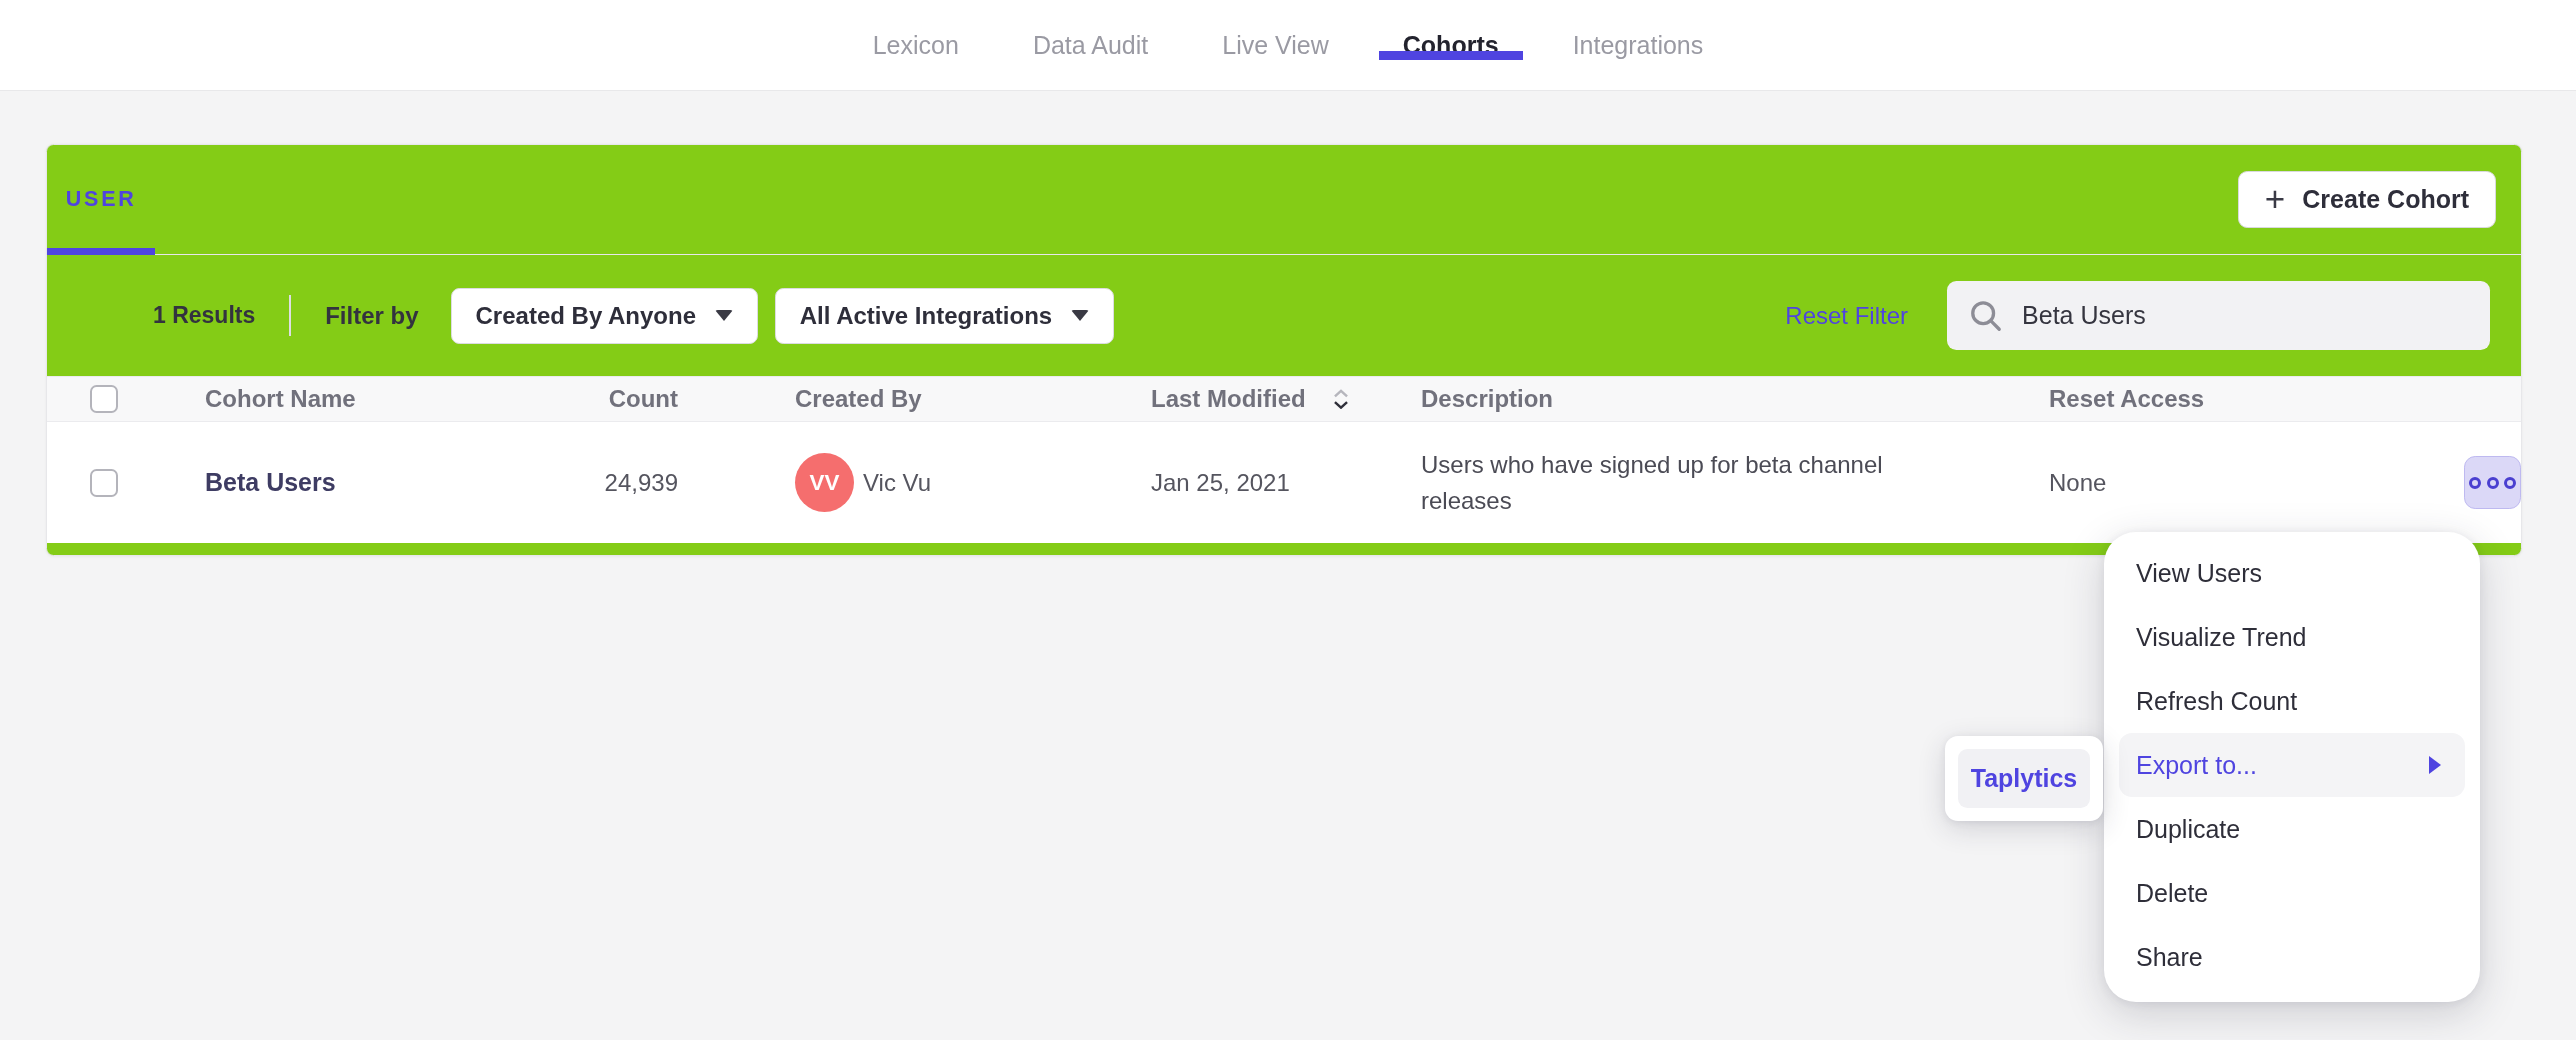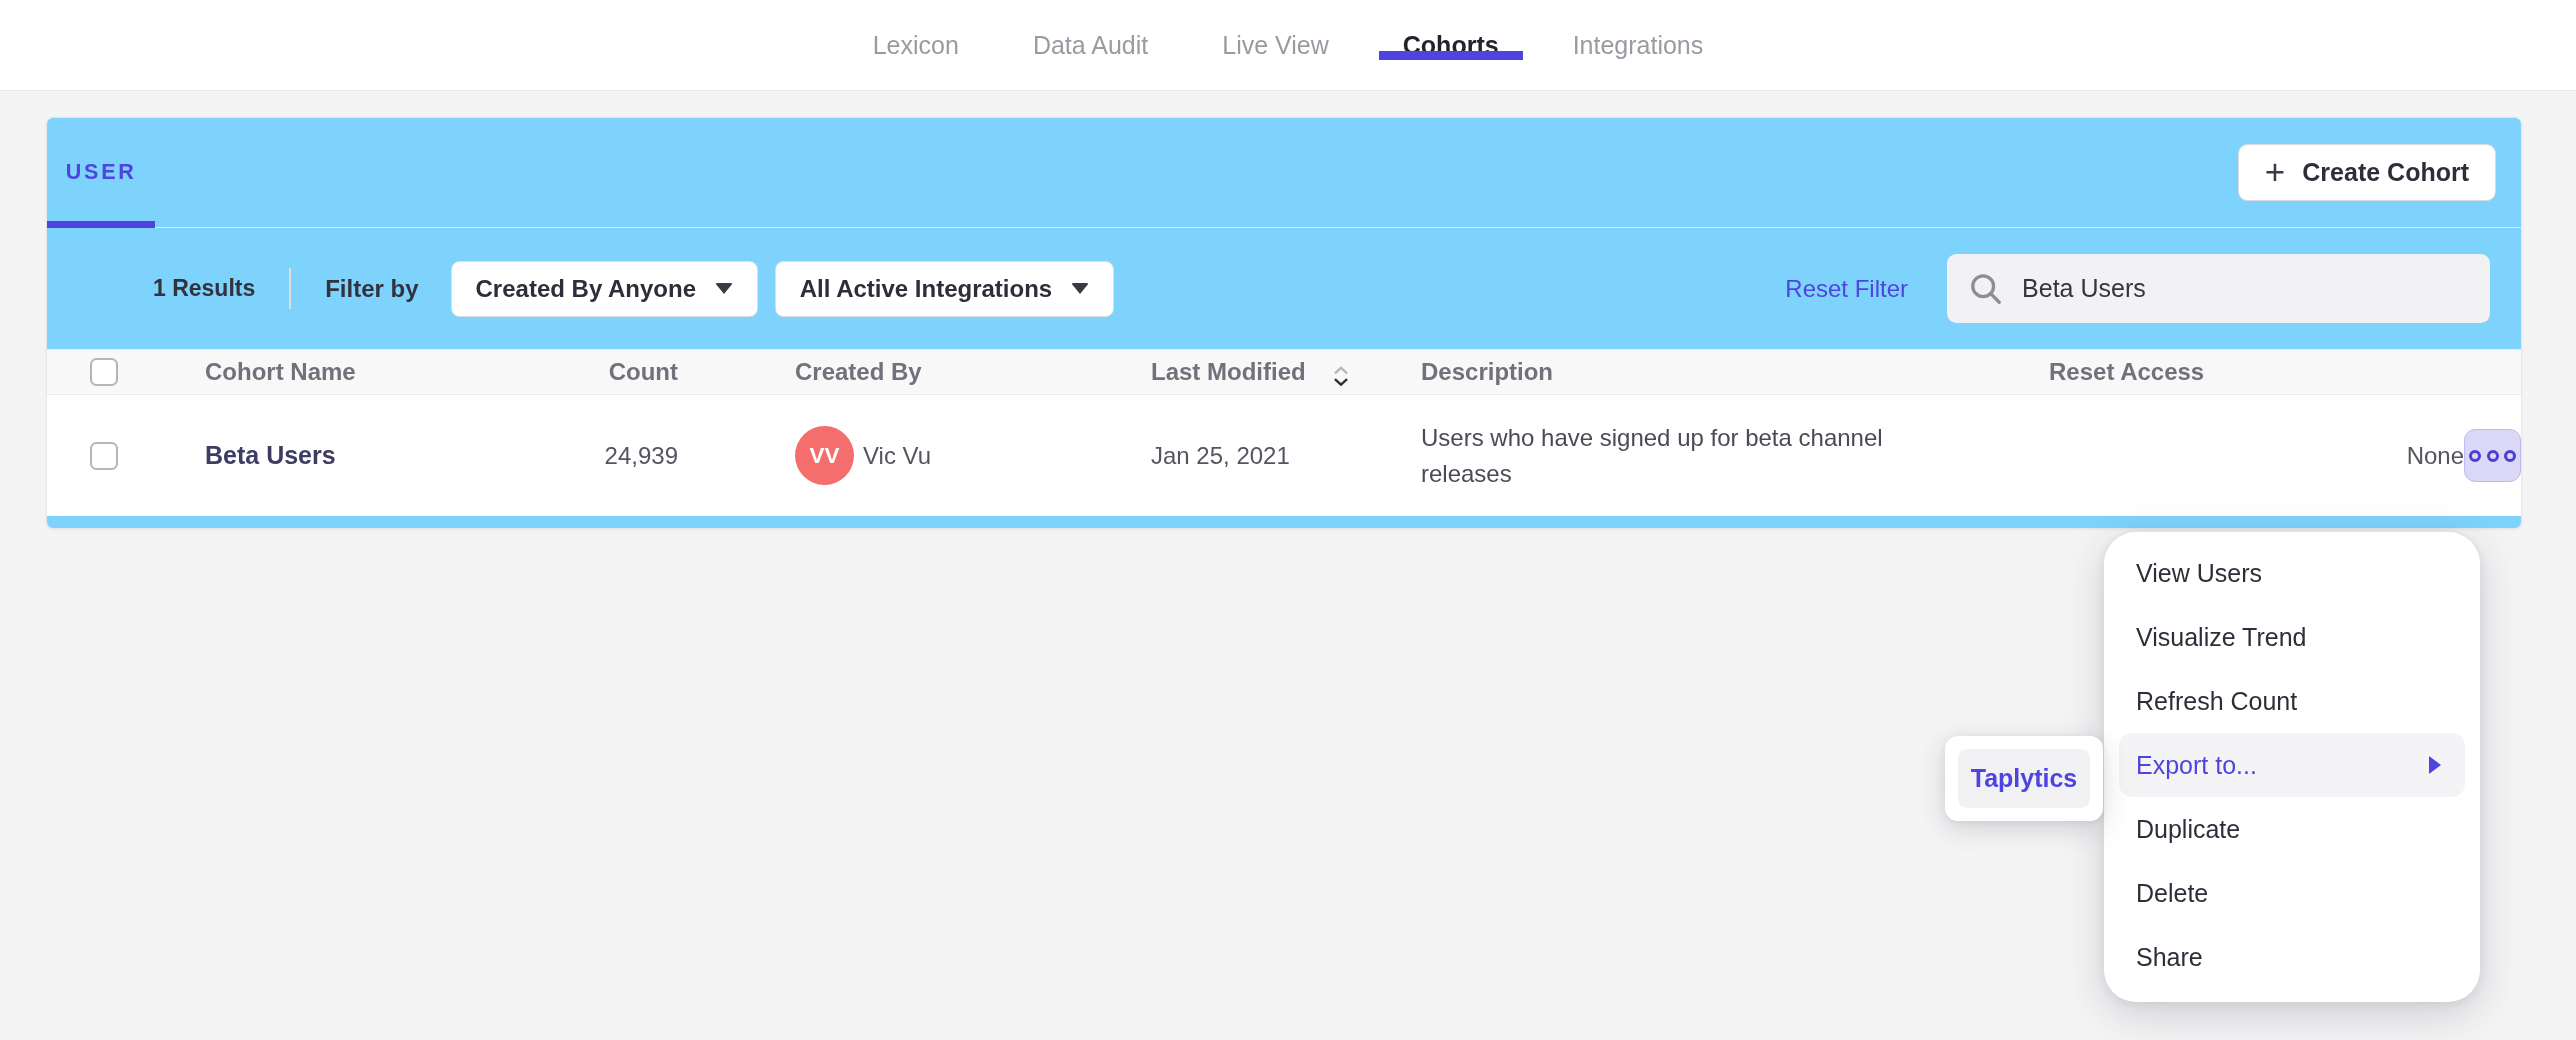--- a/index.html
+++ b/index.html
@@ -26,23 +26,23 @@
     position:relative; cursor:pointer;
   }
   .nav-item.active { color:#23232e; font-weight:600; }
   .nav-item.active::after {
     content:""; position:absolute; left:0; right:0; bottom:0;
     height:8.4px; background:#4f44e0;
   }
 
   
   .card {
-    position:absolute; left:46px; top:117px;
+    position:absolute; left:46px; top:144px;
     width:2476px; height:412px;
-    background:#7dd3fc;
+    background:#84cc16;
     border:0.9px solid #e7e7ea; border-radius:7.5px;
     box-shadow:0 0.9px 2.8px rgba(20,20,40,.05);
   }
 
   
   .tabs-row {
     height:110px; display:flex; align-items:center; justify-content:space-between;
     border-bottom:0.9px solid #e7e7ea; padding-right:25px; position:relative;
   }
   .user-tab {
@@ -107,33 +107,33 @@
     border-top:0.9px solid #ebebee; border-bottom:0.9px solid #ebebee;
     font-size:24px; color:#71717c; font-weight:700;
   }
   .cb-cell { padding-left:43px; }
   .checkbox {
     width:28px; height:28px; background:#fff;
     border:2.8px solid #b4b4bb; border-radius:6.5px; cursor:pointer;
   }
   .col-count { text-align:right; }
   .col-created { padding-left:117px; }
-  .sort-wrap { display:inline-flex; align-items:flex-end; gap:26px; }
+  .sort-wrap { display:inline-flex; align-items:center; gap:26px; }
 
   .table-row { height:121px; font-size:24px; color:#55555f; background:#fff; }
   .cohort-link { color:#3e3c63; font-weight:600; font-size:25px; cursor:pointer; }
   .created-cell { display:flex; align-items:center; gap:9px; }
   .avatar {
     width:59px; height:59px; border-radius:50%;
     background:#f56e6e; color:#fff;
     display:flex; align-items:center; justify-content:center;
     font-size:22.4px; font-weight:600;
   }
   .desc-cell { max-width:523px; line-height:36px; color:#4b4b55; }
-  .access-cell { display:flex; align-items:center; justify-content:flex-end; }
+  .access-cell { display:flex; align-items:center; justify-content:space-between; }
   .more-btn {
     width:57px; height:53px;
     background:#dbd8f7; border:1.9px solid #beb9f0; border-radius:11.2px;
     display:flex; align-items:center; justify-content:center; gap:5.6px;
     cursor:pointer;
   }
   .ring { width:12px; height:12px; border:3.7px solid #4a3fd0; border-radius:50%; }
 
   
   .ctx-menu {

